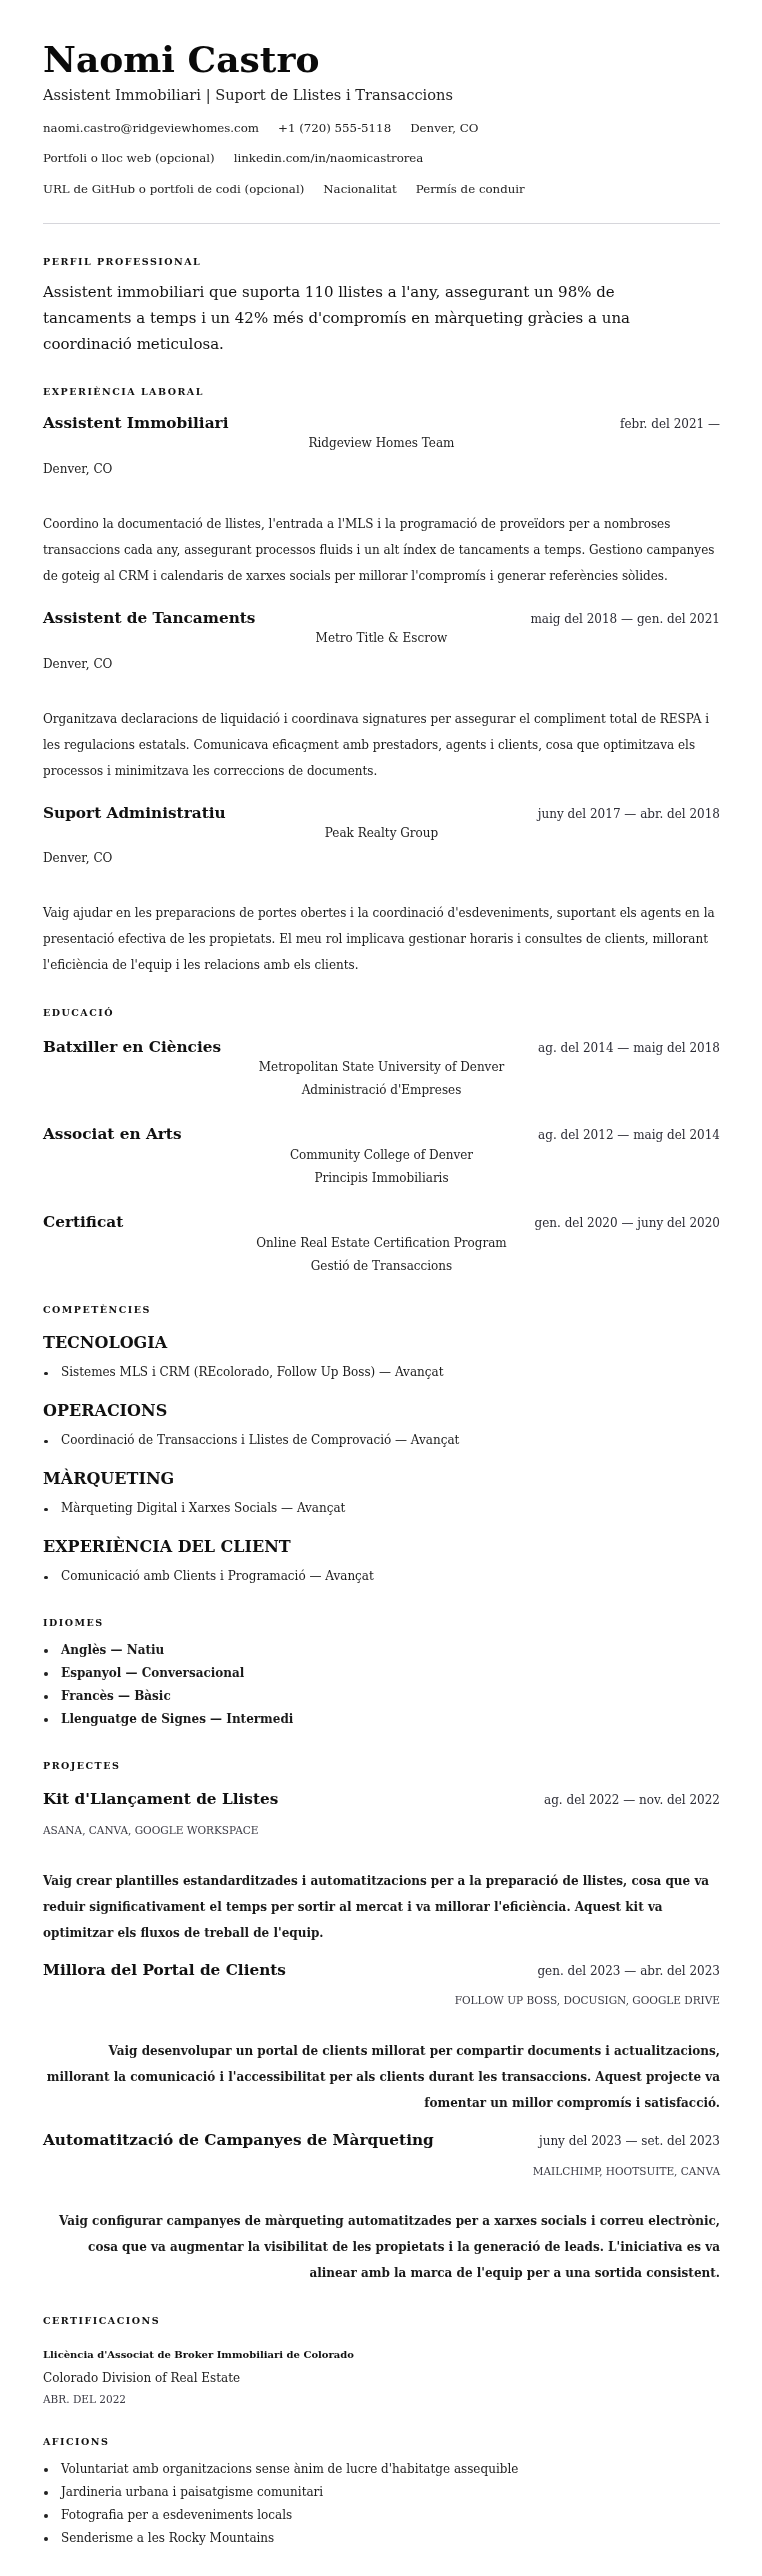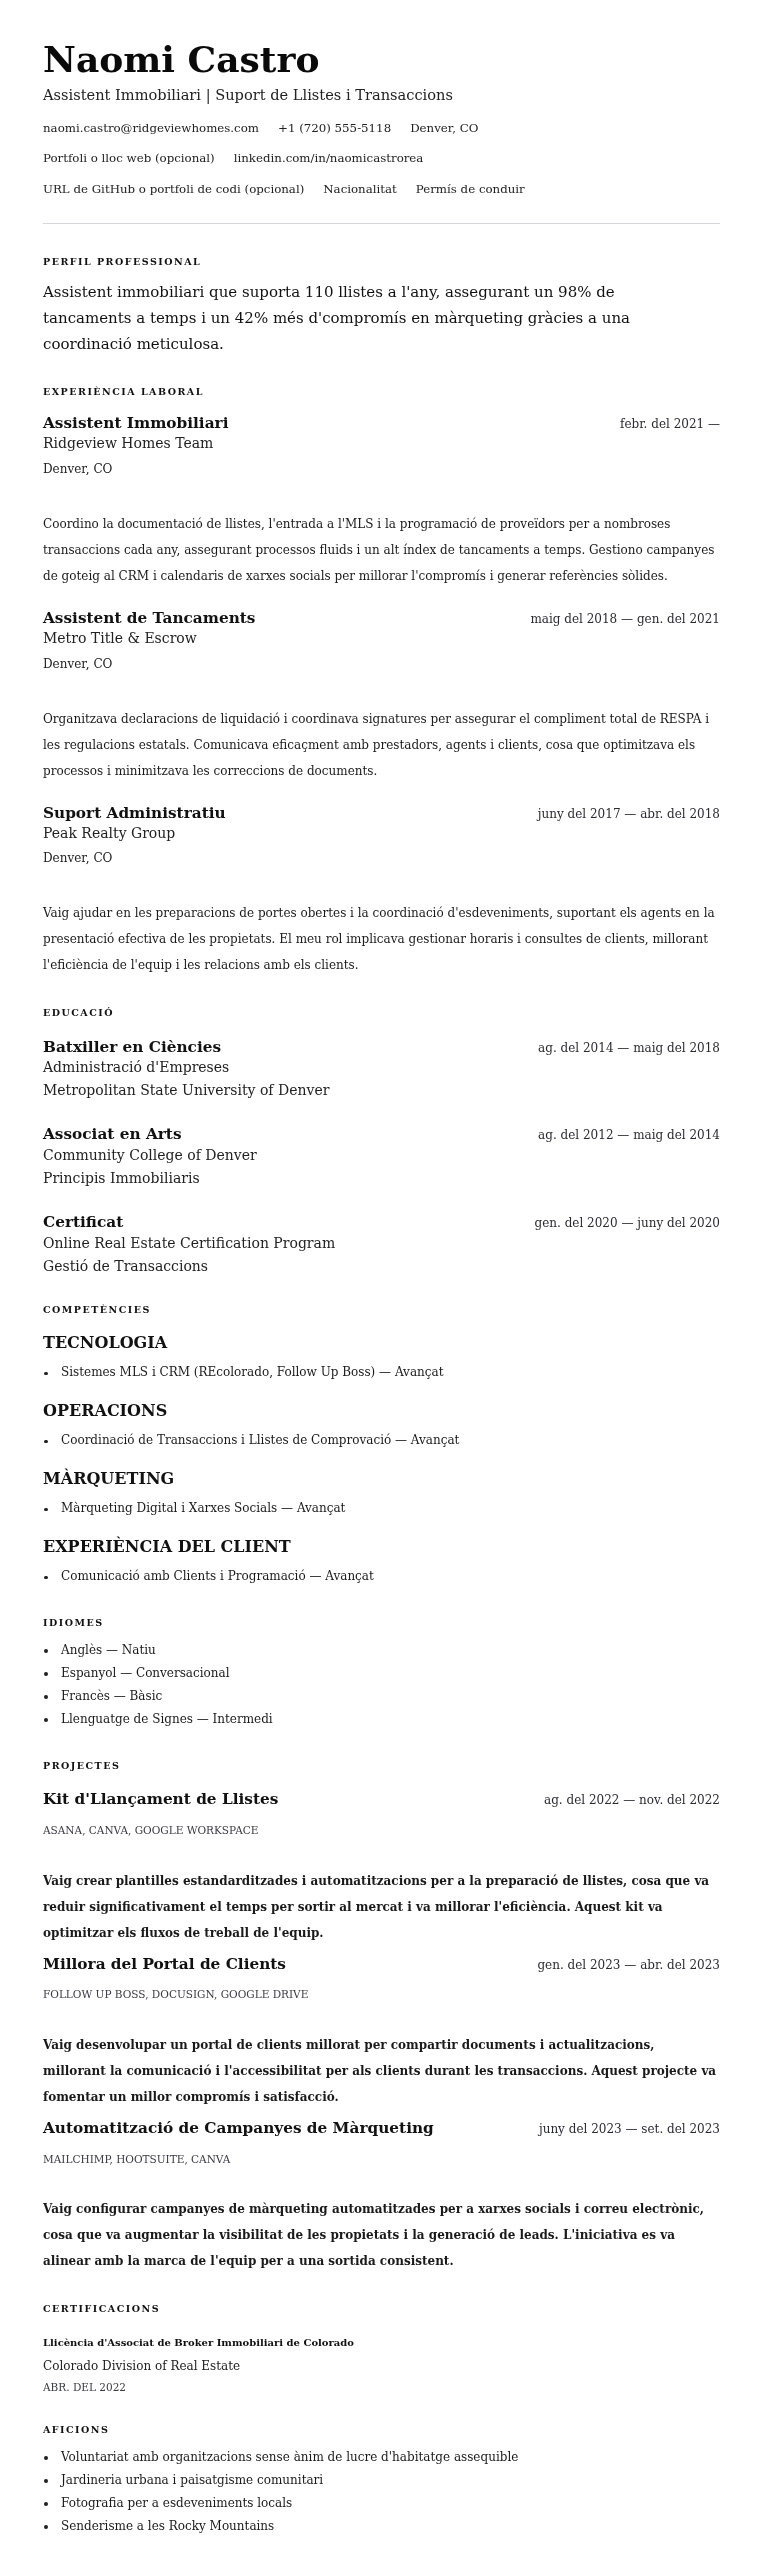--- a/index.html
+++ b/index.html
@@ -69,23 +69,24 @@
       line-height: 20.3px;
       color: #111;
     }
     .entry-date {
       font-size: 12px;
       color: #2a2a33;
       line-height: 20.3px;
       white-space: nowrap;
     }
     .entry-sub {
-      font-size: 14px;
-      line-height: 18px;
-      color: #222;
+      font-size: 12px;
+      line-height: 18px;
+      color: #222;
+      text-align: center;
     }
     .entry-loc {
       font-size: 12px;
       line-height: 18px;
       margin-top: 7.6px;
       color: #222;
     }
     .entry-desc {
       font-size: 12px;
       line-height: 26px;
@@ -117,23 +118,23 @@
     ul.bullets li::before {
       content: "";
       position: absolute;
       left: 1.3px;
       top: 10.2px;
       width: 3.8px;
       height: 3.8px;
       border-radius: 50%;
       background: #222;
     }
-    .lang-list { margin-top: 12.7px; }
+    .lang-list { margin-top: 12.7px; font-weight: bold; }
     .project { margin-top: 16.5px; }
-    .project + .project { margin-top: 8px; }
+    .project + .project { margin-top: 14px; text-align: right; }
     .project-tags {
       font-size: 10.5px;
       line-height: 15.3px;
       margin-top: 12.7px;
       color: #3a3a44;
       text-transform: uppercase;
     }
     .project .entry-desc { margin-top: 29px; font-weight: bold; }
     .cert-title {
       font-size: 10px;
@@ -224,22 +225,22 @@
   </section>
 
   <section class="section">
     <h2 class="section-title">Educació</h2>
 
     <div class="entry edu">
       <div class="entry-head">
         <div class="entry-title">Batxiller en Ciències</div>
         <div class="entry-date">ag. del 2014 — maig del 2018</div>
       </div>
+      <div class="entry-sub">Metropolitan State University of Denver</div>
       <div class="entry-sub">Administració d'Empreses</div>
-      <div class="entry-sub">Metropolitan State University of Denver</div>
     </div>
 
     <div class="entry edu">
       <div class="entry-head">
         <div class="entry-title">Associat en Arts</div>
         <div class="entry-date">ag. del 2012 — maig del 2014</div>
       </div>
       <div class="entry-sub">Community College of Denver</div>
       <div class="entry-sub">Principis Immobiliaris</div>
     </div>

